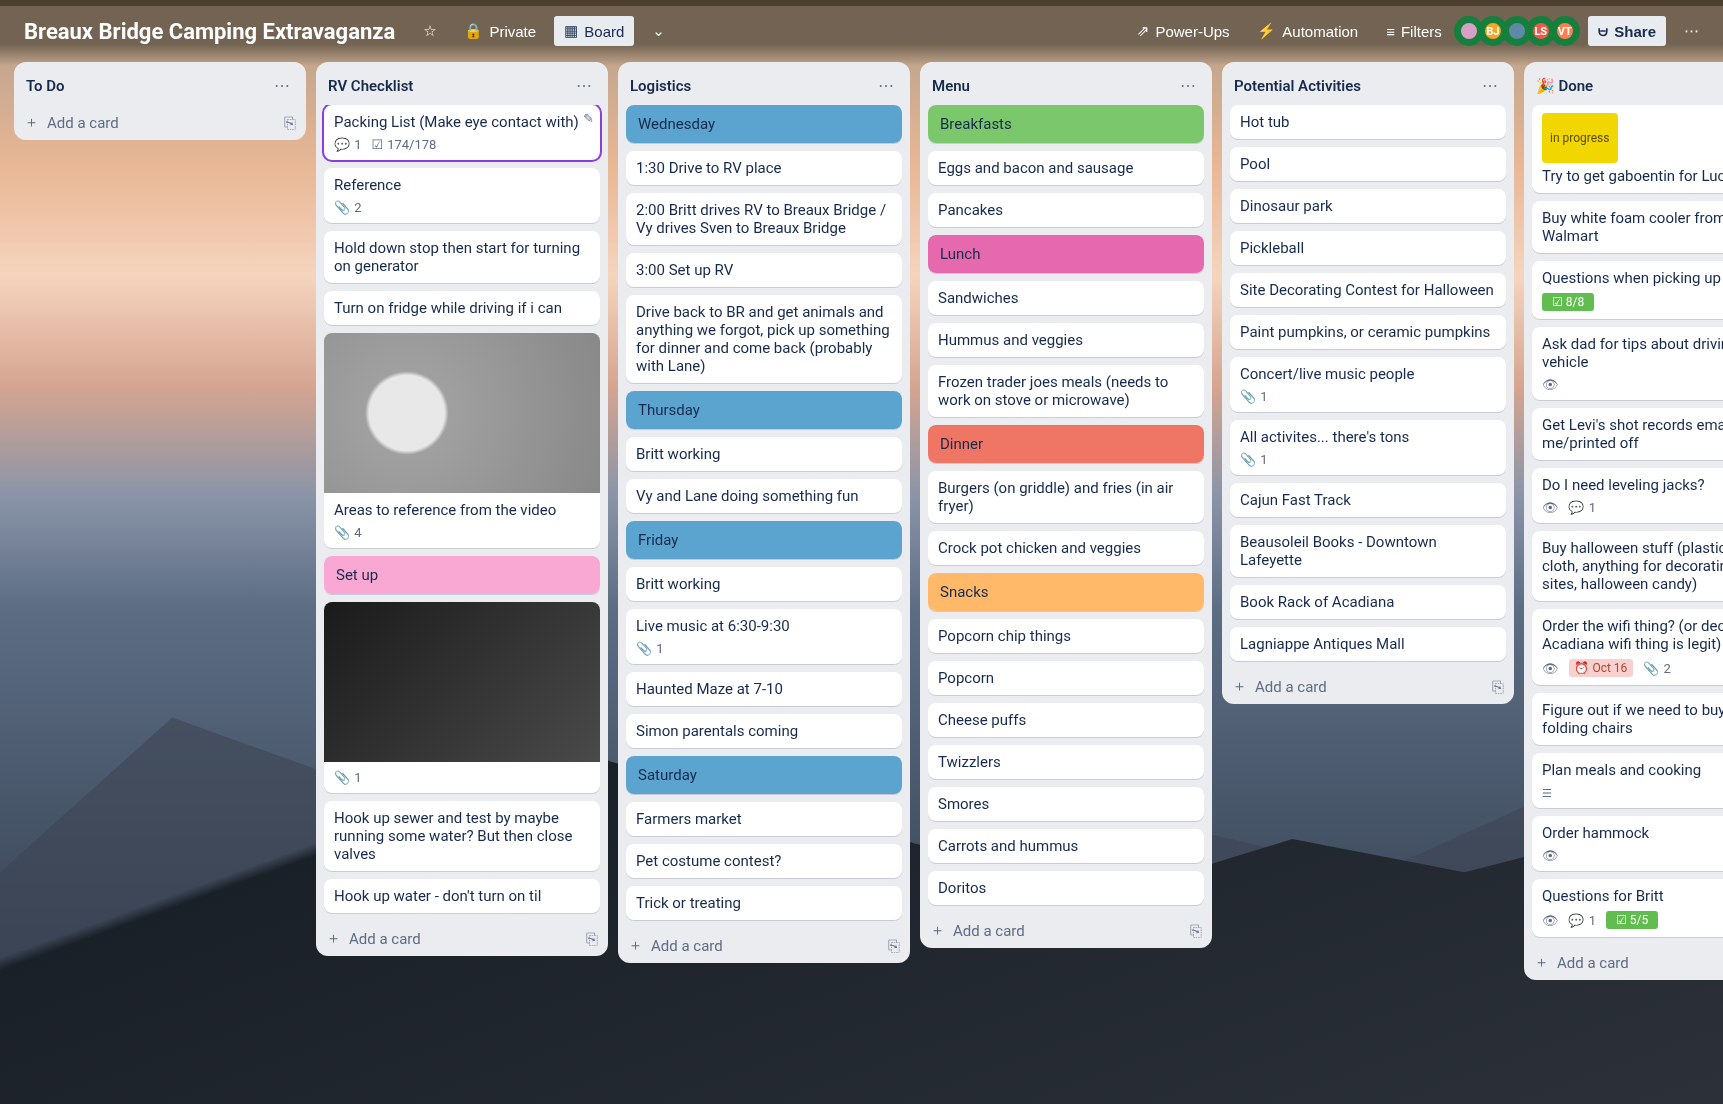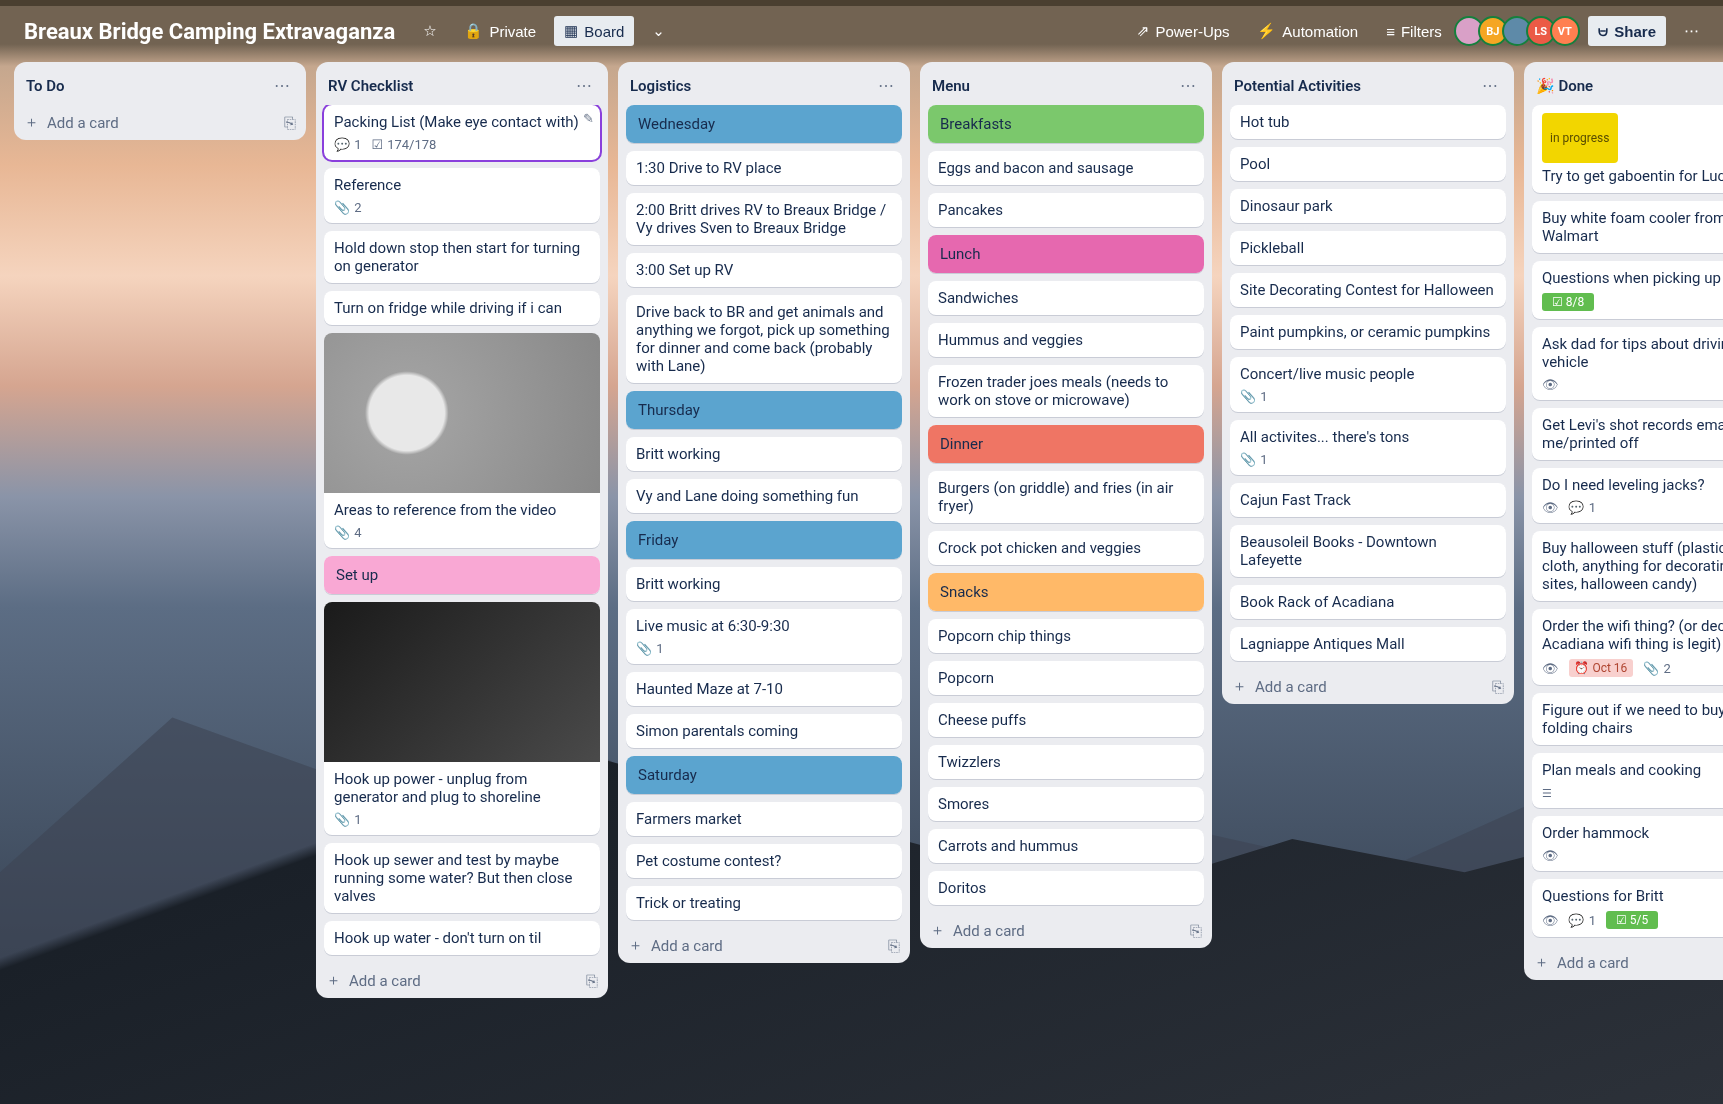--- a/index.html
+++ b/index.html
@@ -62,21 +62,21 @@
   white-space: nowrap;
 }
 .hbtn.plain { background: transparent; }
 .hbtn.active { background: #e8ecf0; color: #172b4d; }
 .hbtn.share { background: #e8ecf0; color: #172b4d; font-weight:600; }
 .spacer { flex: 1; }
 .avatars { display: flex; }
 .avatar {
   width: 30px; height: 30px; border-radius: 50%;
   margin-left: -6px;
-  border: 2px solid #15803d;
+  border: 7px solid #15803d;
   display: flex; align-items: center; justify-content: center;
   font-size: 11px; font-weight: 700; color: #fff;
 }
 .board {
   display: flex;
   gap: 10px;
   padding: 6px 14px;
   position: relative;
   z-index: 5;
   height: calc(100% - 56px);
@@ -278,21 +278,20 @@
           <div>Areas to reference from the video</div>
           <div class="badges">
             <span class="badge"><span>📎</span>4</span>
           </div>
         </div>
         <div class="card label-card">
           <div class="label-banner label-purple">Set up</div>
         </div>
         <div class="card">
           <div class="card-img rv-img2"></div>
-          <div>Hook up power - unplug from generator and plug to shoreline</div>
           <div class="badges">
             <span class="badge"><span>📎</span>1</span>
           </div>
         </div>
         <div class="card"><span>Hook up sewer and test by maybe running some water? But then close valves</span></div>
         <div class="card"><span>Hook up water - don't turn on til</span></div>
       </div>
     <div class="add-card">
       <span>＋</span>
       <span>Add a card</span>

